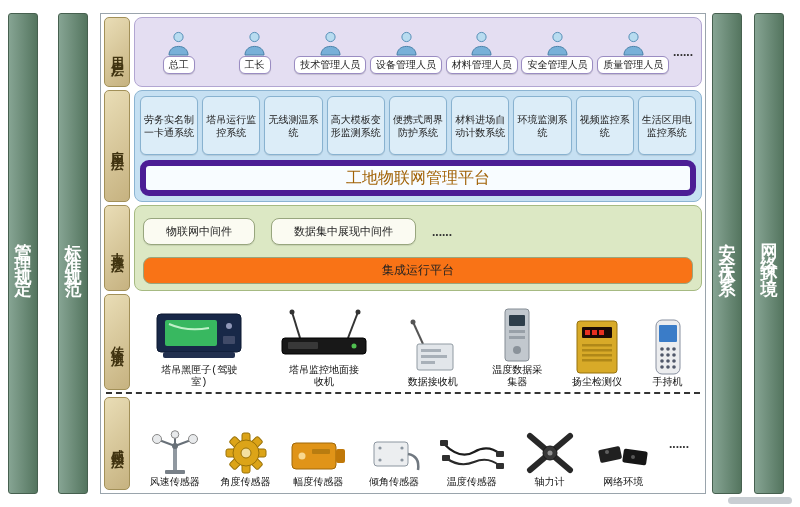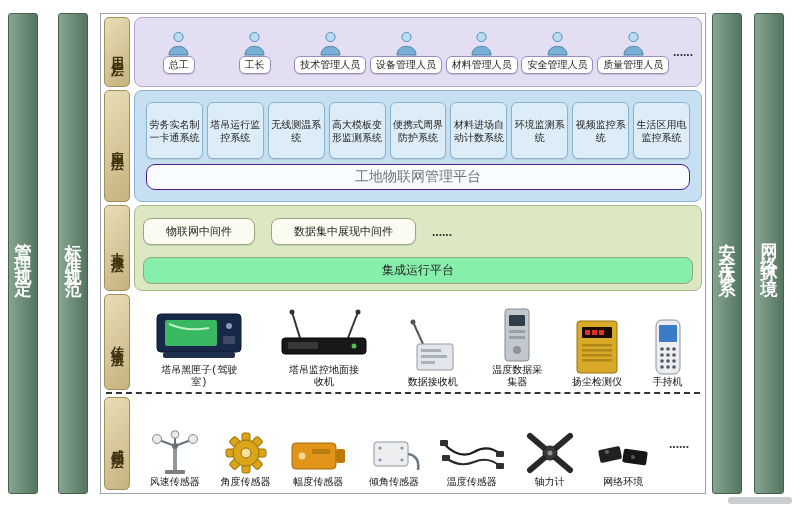--- a/index.html
+++ b/index.html
@@ -35,38 +35,38 @@
   .user-body{background:#e4def2;border:1px solid #b2a6d2;display:flex;
              align-items:center;padding:4px 8px;gap:4px;}
   .role{flex:1;display:flex;flex-direction:column;align-items:center;gap:0;min-width:0;}
   .role-chip{background:#fff;border:1px solid #9a8cc2;border-radius:6px;
              padding:1px 5px;font-size:10px;white-space:nowrap;
              box-shadow:0 1px 1px rgba(0,0,0,.15);}
   .more-dots{font-size:12px;font-weight:bold;color:#333;white-space:nowrap;align-self:center;}
 
   
   .app-body{background:#c6e0f2;border:1px solid #8cb4d2;display:flex;
-            flex-direction:column;padding:11px;gap:5px;}
+            flex-direction:column;padding:5px;gap:5px;}
   .sys-row{flex:1;display:flex;gap:4px;min-height:0;}
   .sys-box{flex:1;background:#dcedf8;border:1px solid #88b2d0;border-radius:6px;
            display:flex;align-items:center;justify-content:center;text-align:center;
            font-size:10px;line-height:1.3;padding:2px 1px;min-width:0;
            box-shadow:0 1px 1px rgba(0,0,0,.1);}
-  .wide-bar{height:24px;flex:0 0 24px;background:#f8fcff;border:1px solid #4c1d95;
+  .wide-bar{height:24px;flex:0 0 24px;background:#f8fcff;border:6px solid #4c1d95;
             border-radius:9px;display:flex;align-items:center;justify-content:center;
-            font-size:14px;color:#737373;}
+            font-size:16px;color:#a16207;}
 
   
   .support-body{background:#dce8c4;border:1px solid #a6ba82;display:flex;
                 flex-direction:column;padding:6px 8px;gap:6px;}
   .mw-row{flex:1;display:flex;align-items:center;gap:16px;}
   .mw-box{background:#fbfbf2;border:1px solid #98a67e;border-radius:8px;height:25px;
           display:flex;align-items:center;justify-content:center;font-size:11px;
           padding:0 22px;box-shadow:0 1px 1px rgba(0,0,0,.1);white-space:nowrap;}
-  .support-bar{height:25px;flex:0 0 25px;background:#86efac;border:1px solid #98a67e;
+  .support-bar{height:25px;flex:0 0 25px;background:#f97316;border:1px solid #98a67e;
                border-radius:8px;display:flex;align-items:center;justify-content:center;
                font-size:12px;}
 
   
   .trans-body,.sense-body{background:#fff;display:flex;align-items:flex-end;
                           justify-content:space-around;padding:2px 4px;}
   .figure{display:flex;flex-direction:column;align-items:center;
           justify-content:flex-end;gap:1px;min-width:0;}
   .cap{font-size:10px;text-align:center;line-height:1.15;max-width:78px;color:#111;font-family:Liberation Mono, monospace;}
 

